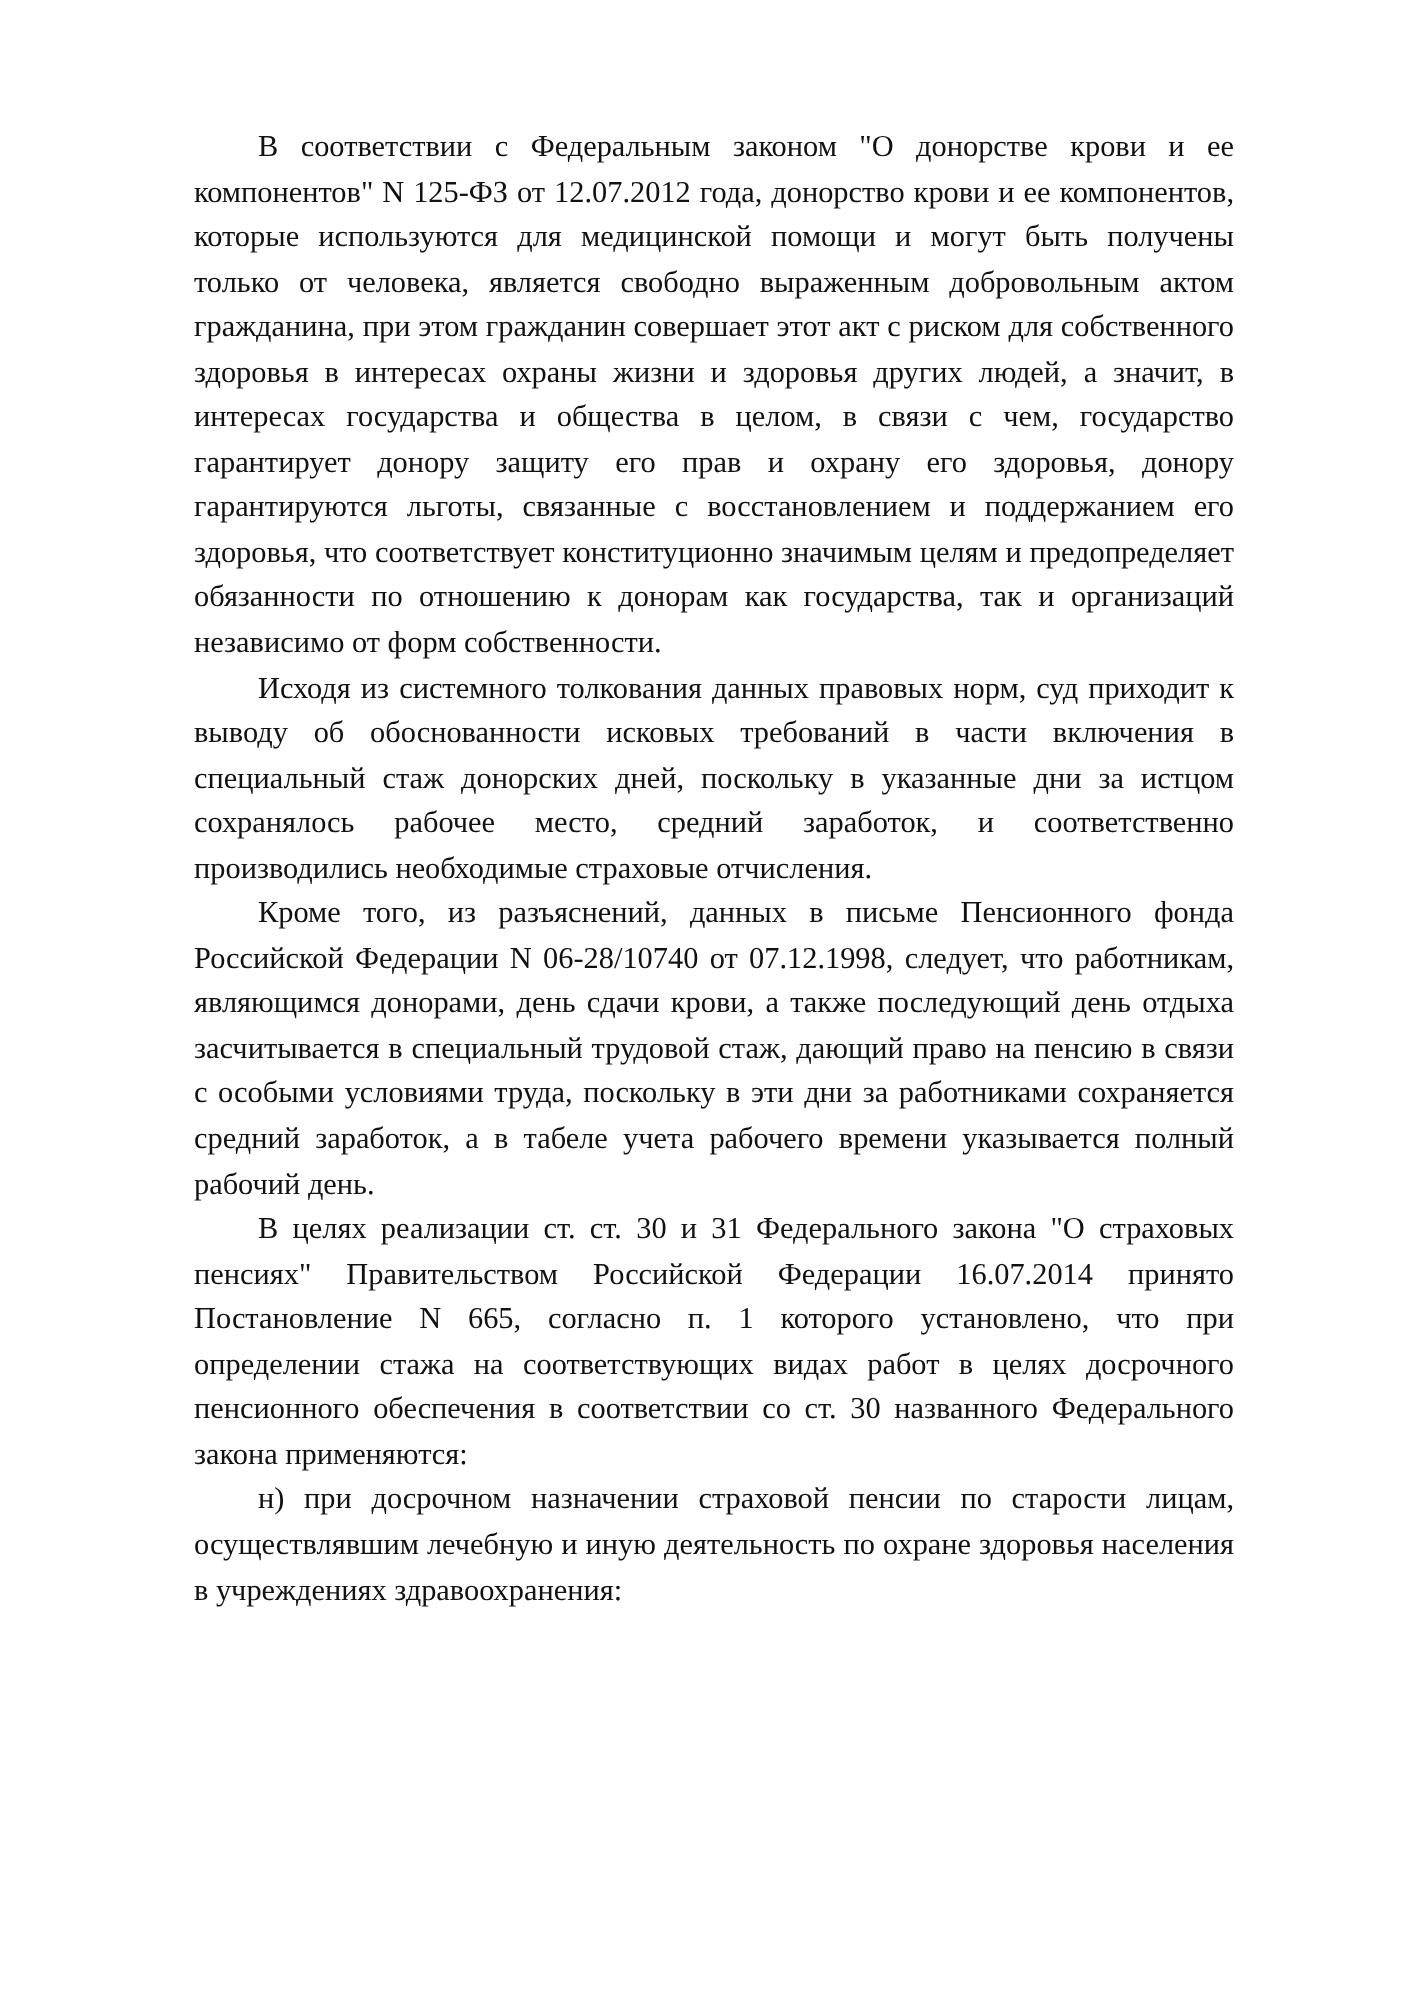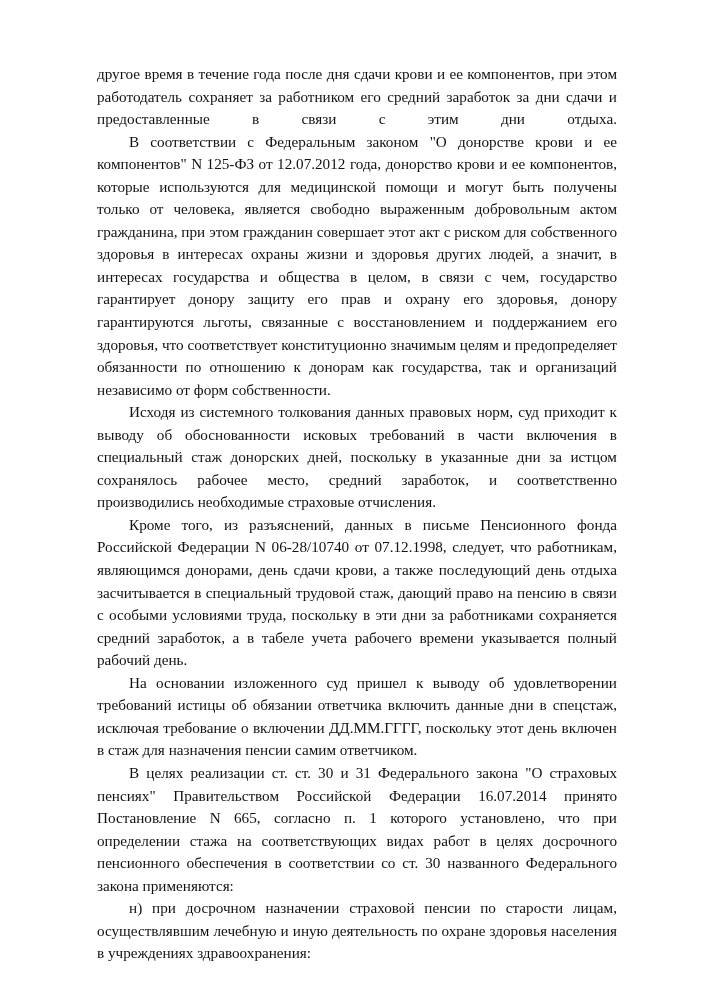--- a/index.html
+++ b/index.html
@@ -47,29 +47,27 @@
   p.para.justify-all {
     text-align-last: justify;
   }
 </style>
 </head>
 <body>
 
 <div id="page">
   <div id="doc-body">
 
-    <p class="para no-indent justify-all">другое время в течение года после дня сдачи крови и ее компонентов, при этом работодатель сохраняет за работником его средний заработок за дни сдачи и предоставленные в связи с этим дни отдыха.</p>
 
 
     <p class="para">В соответствии с Федеральным законом "О донорстве крови и ее компонентов" N 125-ФЗ от 12.07.2012 года, донорство крови и ее компонентов, которые используются для медицинской помощи и могут быть получены только от человека, является свободно выраженным добровольным актом гражданина, при этом гражданин совершает этот акт с риском для собственного здоровья в интересах охраны жизни и здоровья других людей, а значит, в интересах государства и общества в целом, в связи с чем, государство гарантирует донору защиту его прав и охрану его здоровья, донору гарантируются льготы, связанные с восстановлением и поддержанием его здоровья, что соответствует конституционно значимым целям и предопределяет обязанности по отношению к донорам как государства, так и организаций независимо от форм собственности.</p>
 
     <p class="para">Исходя из системного толкования данных правовых норм, суд приходит к выводу об обоснованности исковых требований в части включения в специальный стаж донорских дней, поскольку в указанные дни за истцом сохранялось рабочее место, средний заработок, и соответственно производились необходимые страховые отчисления.</p>
 
     <p class="para">Кроме того, из разъяснений, данных в письме Пенсионного фонда Российской Федерации N 06-28/10740 от 07.12.1998, следует, что работникам, являющимся донорами, день сдачи крови, а также последующий день отдыха засчитывается в специальный трудовой стаж, дающий право на пенсию в связи с особыми условиями труда, поскольку в эти дни за работниками сохраняется средний заработок, а в табеле учета рабочего времени указывается полный рабочий день.</p>
 
-    <p class="para">На основании изложенного суд пришел к выводу об удовлетворении требований истицы об обязании ответчика включить данные дни в спецстаж, исключая требование о включении ДД.ММ.ГГГГ, поскольку этот день включен в стаж для назначения пенсии самим ответчиком.</p>
 
     <p class="para">В целях реализации ст. ст. 30 и 31 Федерального закона "О страховых пенсиях" Правительством Российской Федерации 16.07.2014 принято Постановление N 665, согласно п. 1 которого установлено, что при определении стажа на соответствующих видах работ в целях досрочного пенсионного обеспечения в соответствии со ст. 30 названного Федерального закона применяются:</p>
 
     <p class="para">н) при досрочном назначении страховой пенсии по старости лицам, осуществлявшим лечебную и иную деятельность по охране здоровья населения в учреждениях здравоохранения:</p>
 
   </div>
 </div>
 
 </body></html>

